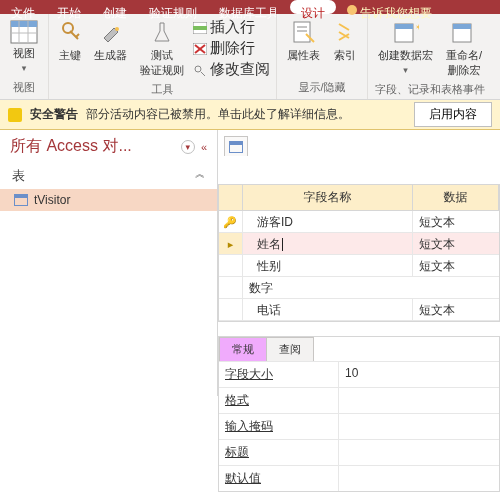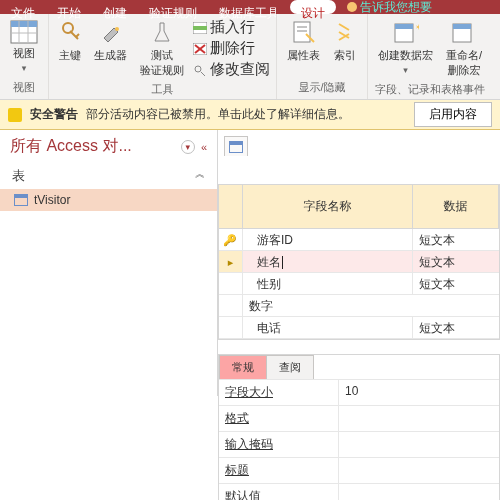--- a/index.html
+++ b/index.html
@@ -1,20 +1,20 @@
 <!DOCTYPE html>
 <html><head>
 <meta charset="utf-8">
 <style>
   *{box-sizing:border-box;margin:0;padding:0;font-family:"Microsoft YaHei","Segoe UI",sans-serif;}
   body{width:500px;height:500px;overflow:hidden;background:#fff;font-size:12px;color:#333;}
   .tabs{display:flex;background:#a4373a;color:#fff;height:14px;}
   .tab{padding:5px 11px;cursor:pointer;}
   .tab.active{background:#fff;color:#b91c1c;border-radius:11px;}
-  .tell-me{display:flex;align-items:center;color:#5eead4;gap:3px;}
+  .tell-me{display:flex;align-items:flex-start;color:#fef9c3;gap:3px;}
   .bulb{width:10px;height:10px;border-radius:50%;background:#f8c471;display:inline-block;}
   .ribbon{display:flex;background:#f3f2f1;border-bottom:1px solid #d6d6d6;height:86px;}
   .grp{display:flex;flex-direction:column;align-items:center;justify-content:space-between;padding:4px 6px;border-right:1px solid #e1dfdd;}
   .grp-label{color:#666;font-size:11px;margin-top:2px;}
   .btns{display:flex;gap:5px;align-items:flex-start;height:100%;}
   .big-btn{display:flex;flex-direction:column;align-items:center;gap:2px;padding:2px 4px;cursor:pointer;}
   .big-btn .lbl{font-size:11px;}
   .stack{display:flex;flex-direction:column;gap:2px;font-size:15px;}
   .stack span{display:flex;align-items:center;gap:3px;cursor:pointer;}
   .icon{display:inline-flex;align-items:center;justify-content:center;}
@@ -28,34 +28,34 @@
   .nav-sub{padding:4px 12px 4px 12px;color:#444;font-size:13px;}
   .nav-sub .carat{font-size:10px;color:#666;}
   .nav-item{display:flex;align-items:center;gap:6px;background:#f7d7c4;padding:4px 14px;cursor:pointer;font-size:12px;}
   .tbl-ic{display:inline-block;width:14px;height:12px;border:1px solid #6b8fc9;position:relative;}
   .tbl-ic:before{content:"";position:absolute;top:0;left:0;right:0;height:3px;background:#6b8fc9;}
   .design{flex:1;background:#fff;position:relative;}
   .doc-tab{display:flex;padding:6px 6px 0;}
   .doc-tab-btn{width:24px;height:20px;border:1px solid #c8c6c4;border-bottom:none;display:flex;align-items:center;justify-content:center;background:#faf9f8;cursor:pointer;}
   .grid{border:1px solid #d6d6d6;margin:28px 0 0 0;}
   .ghead{display:flex;background:#fdeec9;border-bottom:1px solid #d6d6d6;}
-  .ghead div{padding:13px 6px;text-align:center;border-right:1px solid #d6d6d6;font-family:Liberation Mono, monospace;}
+  .ghead div{padding:4px 6px;text-align:center;border-right:1px solid #d6d6d6;font-family:Liberation Mono, monospace;}
   .gc-sel{width:24px;}
   .gc-name{flex:0 0 170px;}
   .gc-type{flex:1;}
   .grow{display:flex;border-bottom:1px solid #e7e7e7;height:22px;}
   .grow .sel{width:24px;border-right:1px solid #e7e7e7;text-align:center;color:#b58b00;font-size:11px;line-height:22px;}
   .grow .fname{flex:0 0 170px;border-right:1px solid #e7e7e7;padding:3px 14px;}
   .grow .ftype{flex:1;padding:3px 6px;}
   .grow.active{background:#fde9e9;}
   .grow.active .sel{background:#fdeec9;}
   .cursor{display:inline-block;width:1px;height:13px;background:#222;vertical-align:middle;margin-left:1px;}
   .props{border:1px solid #d6d6d6;margin-top:14px;}
   .ptabs{display:flex;}
-  .ptab{padding:4px 12px;border:1px solid #c8c6c4;border-bottom:none;background:#fca5a5;margin-right:-1px;cursor:pointer;font-size:11px;}
+  .ptab{padding:4px 12px;border:1px solid #c8c6c4;border-bottom:none;background:#f0abfc;margin-right:-1px;cursor:pointer;font-size:11px;}
   .ptab.inactive{background:#f3f2f1;}
   .prow{display:flex;border-top:1px solid #e7e7e7;}
   .prow div{padding:4px 6px;}
   .plabel{width:120px;border-right:1px solid #e7e7e7;text-decoration:underline;}
   .pval{flex:1;}
 </style>
 </head>
 <body>
 
 <div class="tabs">

